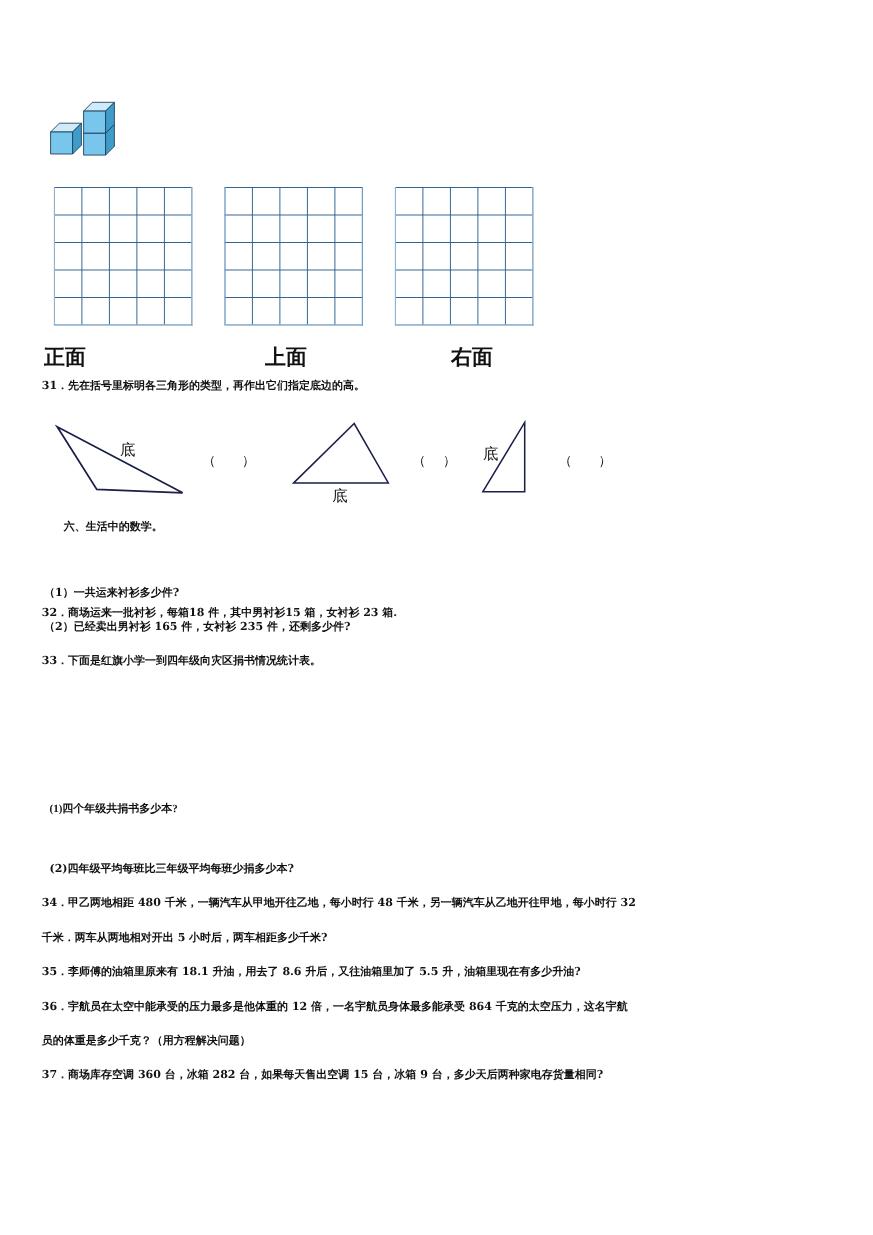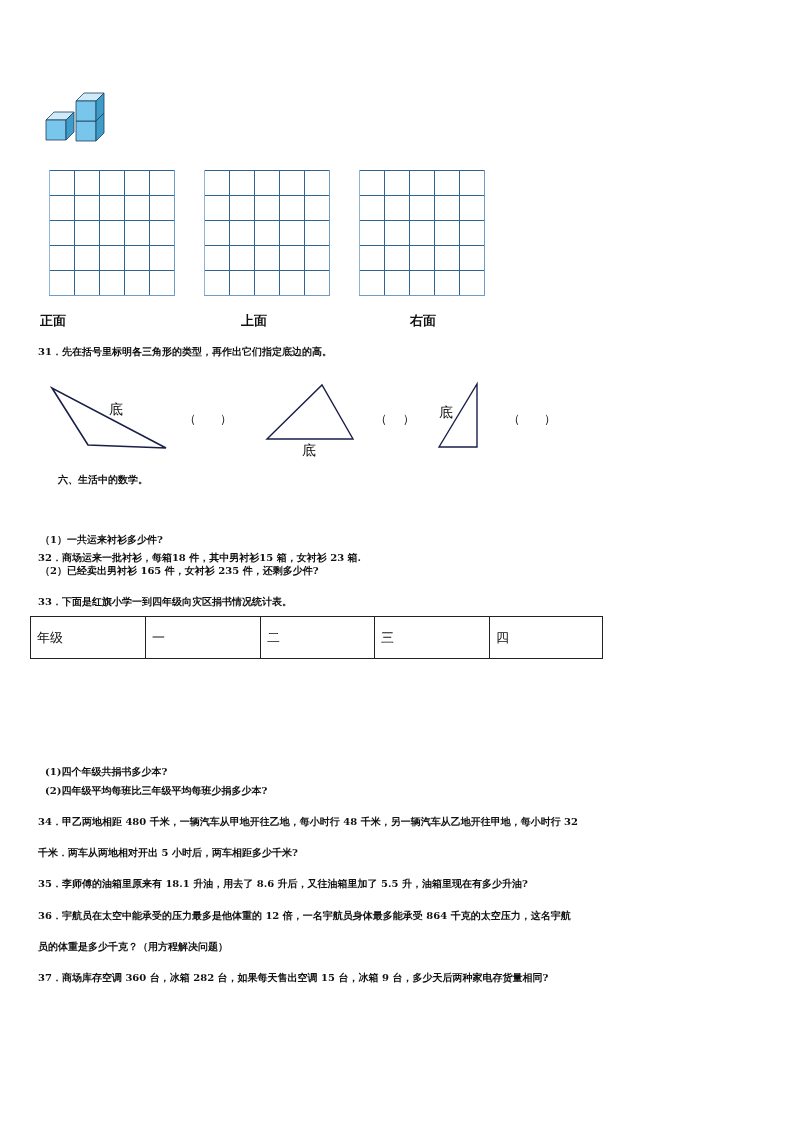--- a/index.html
+++ b/index.html
@@ -1,20 +1,20 @@
 <!DOCTYPE html>
 <html><head>
 <meta charset="utf-8">
 <style>
   html, body { margin:0; padding:0; background:#ffffff; }
   body { width:794px; height:1123px; position:relative; overflow:hidden;
          font-family:"DejaVu Serif","Liberation Serif",serif; color:#111; }
   .abs { position:absolute; }
   .txt { font-size:10px; font-weight:bold; white-space:nowrap; line-height:16px; }
-  .label { font-size:13px; font-weight:bold; }
+  .label { font-size:19px; font-weight:bold; }
   .grid { position:absolute; width:125px; height:125px;
           background-color:#fff;
           background-image:
             linear-gradient(to right, #2f6493 1px, transparent 1px),
             linear-gradient(to bottom, #2f6493 1px, transparent 1px);
           background-size:25px 25px;
           border-right:1px solid #6f9cc4; border-bottom:1px solid #6f9cc4;
           box-sizing:content-box; }
   .grid::before { content:""; position:absolute; left:0; top:0; width:1px; height:100%; background:#8fb3d6; }
   .paren { font-size:12px; font-family:"DejaVu Sans","Liberation Sans",sans-serif; }
@@ -79,31 +79,24 @@
 <div class="abs txt" style="left:38px;top:472px;margin-left:20px;">六、生活中的数学。</div>
 
 <div class="abs txt" style="left:38px;top:502px;margin-top:48px;">32．商场运来一批衬衫，每箱18 件，其中男衬衫15 箱，女衬衫 23 箱.</div>
 <div class="abs txt" style="left:40px;top:532px;">（1）一共运来衬衫多少件?</div>
 <div class="abs txt" style="left:40px;top:563px;">（2）已经卖出男衬衫 165 件，女衬衫 235 件，还剩多少件?</div>
 
 <div class="abs txt" style="left:38px;top:594px;">33．下面是红旗小学一到四年级向灾区捐书情况统计表。</div>
 
 <table class="stats">
   <tbody>
-      <tr>
-    <td style="width:108px">年级</td>
-    <td style="width:108px">一</td>
-    <td style="width:107px">二</td>
-    <td style="width:108px">三</td>
-    <td style="width:106px">四</td>
-  </tr>
 </tbody>
   </table>
 
-<div class="abs txt" style="left:45px;top:764px;">(1)四个年级共捐书多少本?</div>
+<div class="abs txt" style="left:45px;top:728px;font-family:Liberation Serif, serif;">(1)四个年级共捐书多少本?</div>
 <div class="abs txt" style="left:45px;top:783px;">(2)四年级平均每班比三年级平均每班少捐多少本?</div>
 
 <div class="abs txt" style="left:38px;top:814px;">34．甲乙两地相距 480 千米，一辆汽车从甲地开往乙地，每小时行 48 千米，另一辆汽车从乙地开往甲地，每小时行 32</div>
 <div class="abs txt" style="left:38px;top:845px;">千米．两车从两地相对开出 5 小时后，两车相距多少千米?</div>
 
 <div class="abs txt" style="left:38px;top:876px;">35．李师傅的油箱里原来有 18.1 升油，用去了 8.6 升后，又往油箱里加了 5.5 升，油箱里现在有多少升油?</div>
 
 <div class="abs txt" style="left:38px;top:908px;">36．宇航员在太空中能承受的压力最多是他体重的 12 倍，一名宇航员身体最多能承受 864 千克的太空压力，这名宇航</div>
 <div class="abs txt" style="left:38px;top:939px;">员的体重是多少千克？（用方程解决问题）</div>
 

